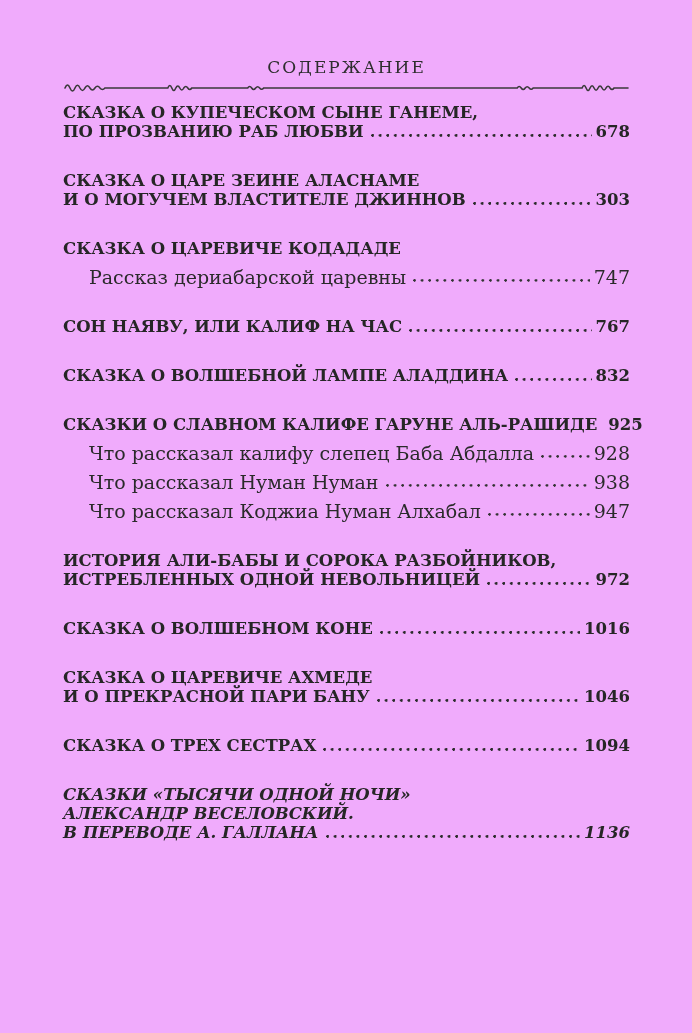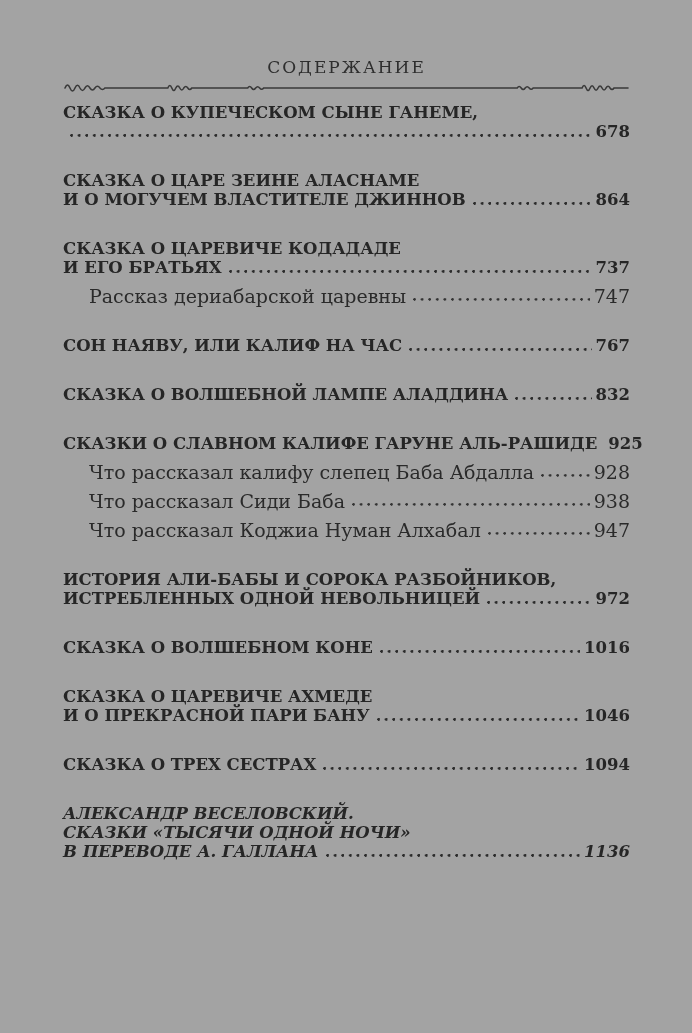--- a/index.html
+++ b/index.html
@@ -11,21 +11,21 @@
     width: 692px;
     height: 1033px;
     font-family: "DejaVu Serif", "Liberation Serif", serif;
     overflow: hidden;
   }
   .page {
     box-sizing: border-box;
     width: 692px;
     height: 1033px;
     padding: 56px 62px 0 63px;
-    background: #a3a3a3;
+    background: #f0abfc;
   }
   .toc-header {
     text-align: center;
     font-size: 17px;
     letter-spacing: 2px;
     color: #2e2e2e;
     line-height: 22px;
     margin-bottom: 2px;
   }
   .squiggle {
@@ -96,45 +96,41 @@
          q2 -5 4 0 q2 5 4 0 q2 -4.5 4 0 q2 4.5 4 0 q2 -4 4 0 q2 4 4 0 q2 -3.5 4 0 q2 3 4 0
          L566 8"></path>
   </svg>
 
   <div class="toc-list" id="toc-list">
       <section class="entry">
     <div class="pre-lines">
           <div class="line">СКАЗКА О КУПЕЧЕСКОМ СЫНЕ ГАНЕМЕ,</div>
         </div>
     <div class="row">
+      <span class="t">ПО ПРОЗВАНИЮ РАБ ЛЮБВИ</span>
       <span class="leader"></span>
       <span class="pg">678</span>
     </div>
     <div class="subs"></div>
   </section>
       <section class="entry">
     <div class="pre-lines">
           <div class="line">СКАЗКА О ЦАРЕ ЗЕИНЕ АЛАСНАМЕ</div>
         </div>
     <div class="row">
       <span class="t">И О МОГУЧЕМ ВЛАСТИТЕЛЕ ДЖИННОВ</span>
       <span class="leader"></span>
-      <span class="pg">864</span>
+      <span class="pg">303</span>
     </div>
     <div class="subs"></div>
   </section>
       <section class="entry">
     <div class="pre-lines">
           <div class="line">СКАЗКА О ЦАРЕВИЧЕ КОДАДАДЕ</div>
         </div>
-    <div class="row">
-      <span class="t">И ЕГО БРАТЬЯХ</span>
-      <span class="leader"></span>
-      <span class="pg">737</span>
-    </div>
     <div class="subs">
           <div class="sub-entry">
     <div class="row">
       <span class="t">Рассказ дериабарской царевны</span>
       <span class="leader"></span>
       <span class="pg">747</span>
     </div>
   </div>
         </div>
   </section>
@@ -166,21 +162,21 @@
     <div class="subs">
           <div class="sub-entry">
     <div class="row">
       <span class="t">Что рассказал калифу слепец Баба Абдалла</span>
       <span class="leader"></span>
       <span class="pg">928</span>
     </div>
   </div>
           <div class="sub-entry">
     <div class="row">
-      <span class="t">Что рассказал Сиди Баба</span>
+      <span class="t">Что рассказал Нуман Нуман</span>
       <span class="leader"></span>
       <span class="pg">938</span>
     </div>
   </div>
           <div class="sub-entry">
     <div class="row">
       <span class="t">Что рассказал Коджиа Нуман Алхабал</span>
       <span class="leader"></span>
       <span class="pg">947</span>
     </div>
@@ -222,22 +218,22 @@
     <div class="pre-lines"></div>
     <div class="row">
       <span class="t">СКАЗКА О ТРЕХ СЕСТРАХ</span>
       <span class="leader"></span>
       <span class="pg">1094</span>
     </div>
     <div class="subs"></div>
   </section>
       <section class="entry italic-style extra-top">
     <div class="pre-lines">
+          <div class="line">СКАЗКИ «ТЫСЯЧИ ОДНОЙ НОЧИ»</div>
           <div class="line">АЛЕКСАНДР ВЕСЕЛОВСКИЙ.</div>
-          <div class="line">СКАЗКИ «ТЫСЯЧИ ОДНОЙ НОЧИ»</div>
         </div>
     <div class="row">
       <span class="t">В ПЕРЕВОДЕ А. ГАЛЛАНА</span>
       <span class="leader"></span>
       <span class="pg">1136</span>
     </div>
     <div class="subs"></div>
   </section>
     </div>
 </div>

